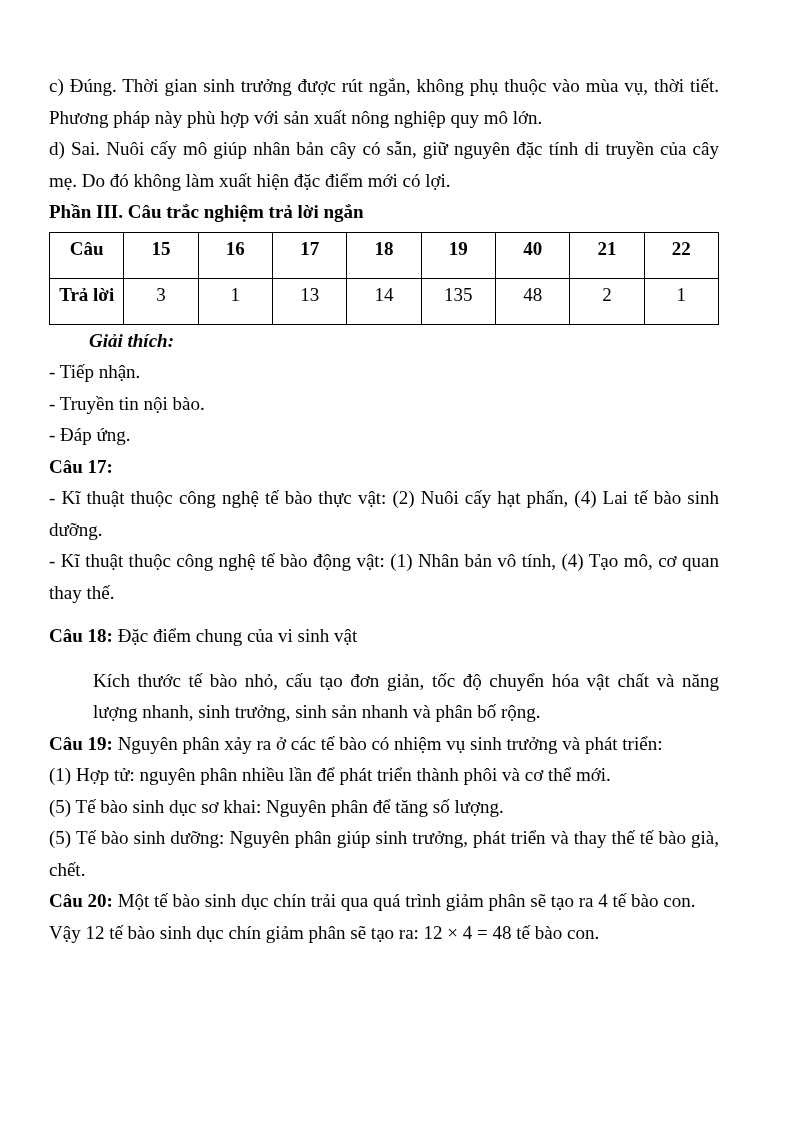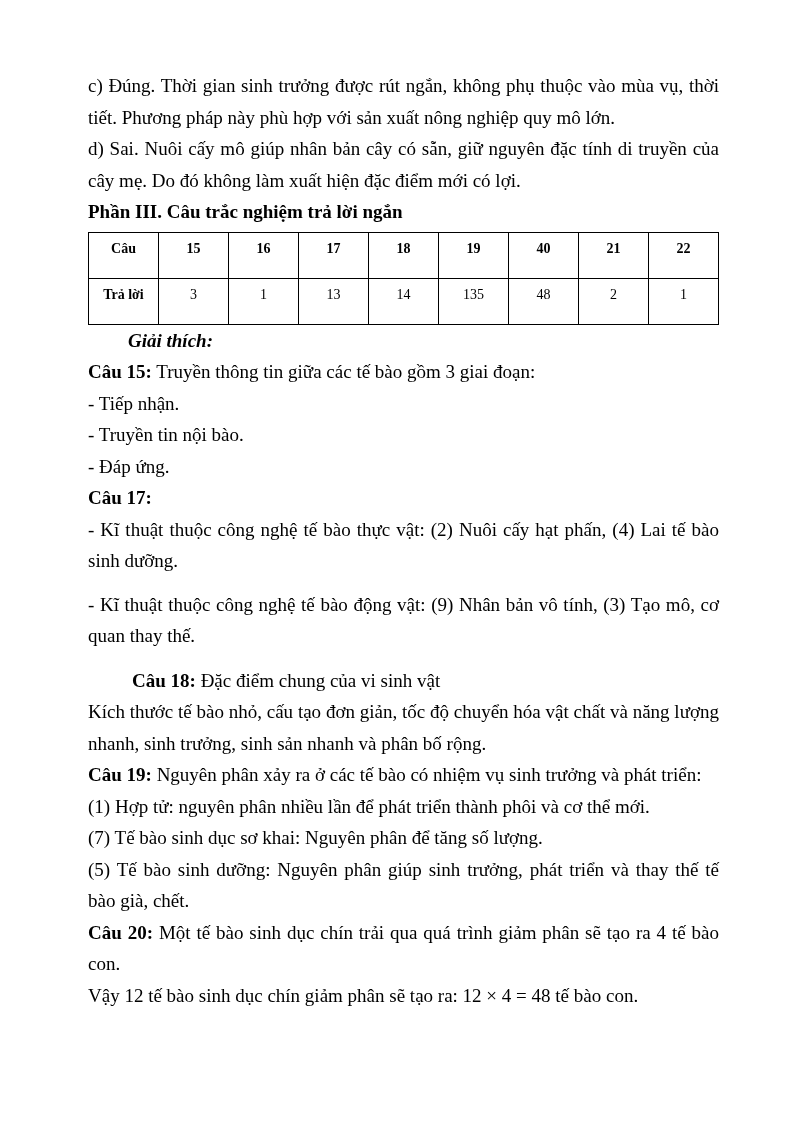--- a/index.html
+++ b/index.html
@@ -2,42 +2,42 @@
 <html><head>
 <meta charset="utf-8">
 <style>
   html,body { margin:0; padding:0; background:#ffffff; }
   .page {
     width:794px; height:1122px;
     background:#ffffff; color:#000000;
     font-family:"Liberation Serif","DejaVu Serif",serif;
     font-size:19px;
     box-sizing:border-box;
-    padding:70px 75px 0 88px;
+    padding:70px 75px 0 49px;
     overflow:hidden;
     position:relative;
   }
   p { margin:0; line-height:31.5px; }
   .para { text-align:justify; }
   .section-heading { font-weight:bold; }
   .section-heading .u { }
   .explain-heading { font-weight:bold; font-style:italic;margin-left:40px; }
   table.answers {
     border-collapse:collapse;
     table-layout:fixed;
     width:100%;
     margin:4px 0 0 0;
   }
   table.answers th, table.answers td {
     border:1.5px solid #000000;
     text-align:center;
     vertical-align:top;
     padding:4px 2px 0 2px;
     height:41px;
-    font-size:14px;
+    font-size:19px;
     line-height:24px;
   }
   table.answers th { font-weight:bold; }
   table.answers td { font-weight:normal; }
   #explanations p:nth-child(7) { margin-top:12px; }
   #explanations p:nth-child(8) { margin-top:13px;margin-left:44px; }
 </style>
 </head>
 <body>
 
@@ -72,29 +72,28 @@
           <td>48</td>
           <td>2</td>
           <td>1</td>
         </tr>
       </tbody>
   </table>
 
   <p class="para explain-heading">Giải thích:</p>
 
   <div id="explanations">
-      <p class="para"><b>Câu 15:</b> Truyền thông tin giữa các tế bào gồm 3 giai đoạn:</p>
       <p class="para">- Tiếp nhận.</p>
       <p class="para">- Truyền tin nội bào.</p>
       <p class="para">- Đáp ứng.</p>
       <p class="para"><b>Câu 17:</b></p>
       <p class="para">- Kĩ thuật thuộc công nghệ tế bào thực vật: (2) Nuôi cấy hạt phấn, (4) Lai tế bào sinh dưỡng.</p>
-      <p class="para">- Kĩ thuật thuộc công nghệ tế bào động vật: (9) Nhân bản vô tính, (3) Tạo mô, cơ quan thay thế.</p>
+      <p class="para">- Kĩ thuật thuộc công nghệ tế bào động vật: (1) Nhân bản vô tính, (4) Tạo mô, cơ quan thay thế.</p>
       <p class="para"><b>Câu 18:</b> Đặc điểm chung của vi sinh vật</p>
       <p class="para">Kích thước tế bào nhỏ, cấu tạo đơn giản, tốc độ chuyển hóa vật chất và năng lượng nhanh, sinh trưởng, sinh sản nhanh và phân bố rộng.</p>
       <p class="para"><b>Câu 19:</b> Nguyên phân xảy ra ở các tế bào có nhiệm vụ sinh trưởng và phát triển:</p>
       <p class="para">(1) Hợp tử: nguyên phân nhiều lần để phát triển thành phôi và cơ thể mới.</p>
-      <p class="para">(7) Tế bào sinh dục sơ khai: Nguyên phân để tăng số lượng.</p>
+      <p class="para">(5) Tế bào sinh dục sơ khai: Nguyên phân để tăng số lượng.</p>
       <p class="para">(5) Tế bào sinh dưỡng: Nguyên phân giúp sinh trưởng, phát triển và thay thế tế bào già, chết.</p>
       <p class="para"><b>Câu 20:</b> Một tế bào sinh dục chín trải qua quá trình giảm phân sẽ tạo ra 4 tế bào con.</p>
       <p class="para">Vậy 12 tế bào sinh dục chín giảm phân sẽ tạo ra: 12 × 4 = 48 tế bào con.</p>
     </div>
 </div>
 
 </body></html>

